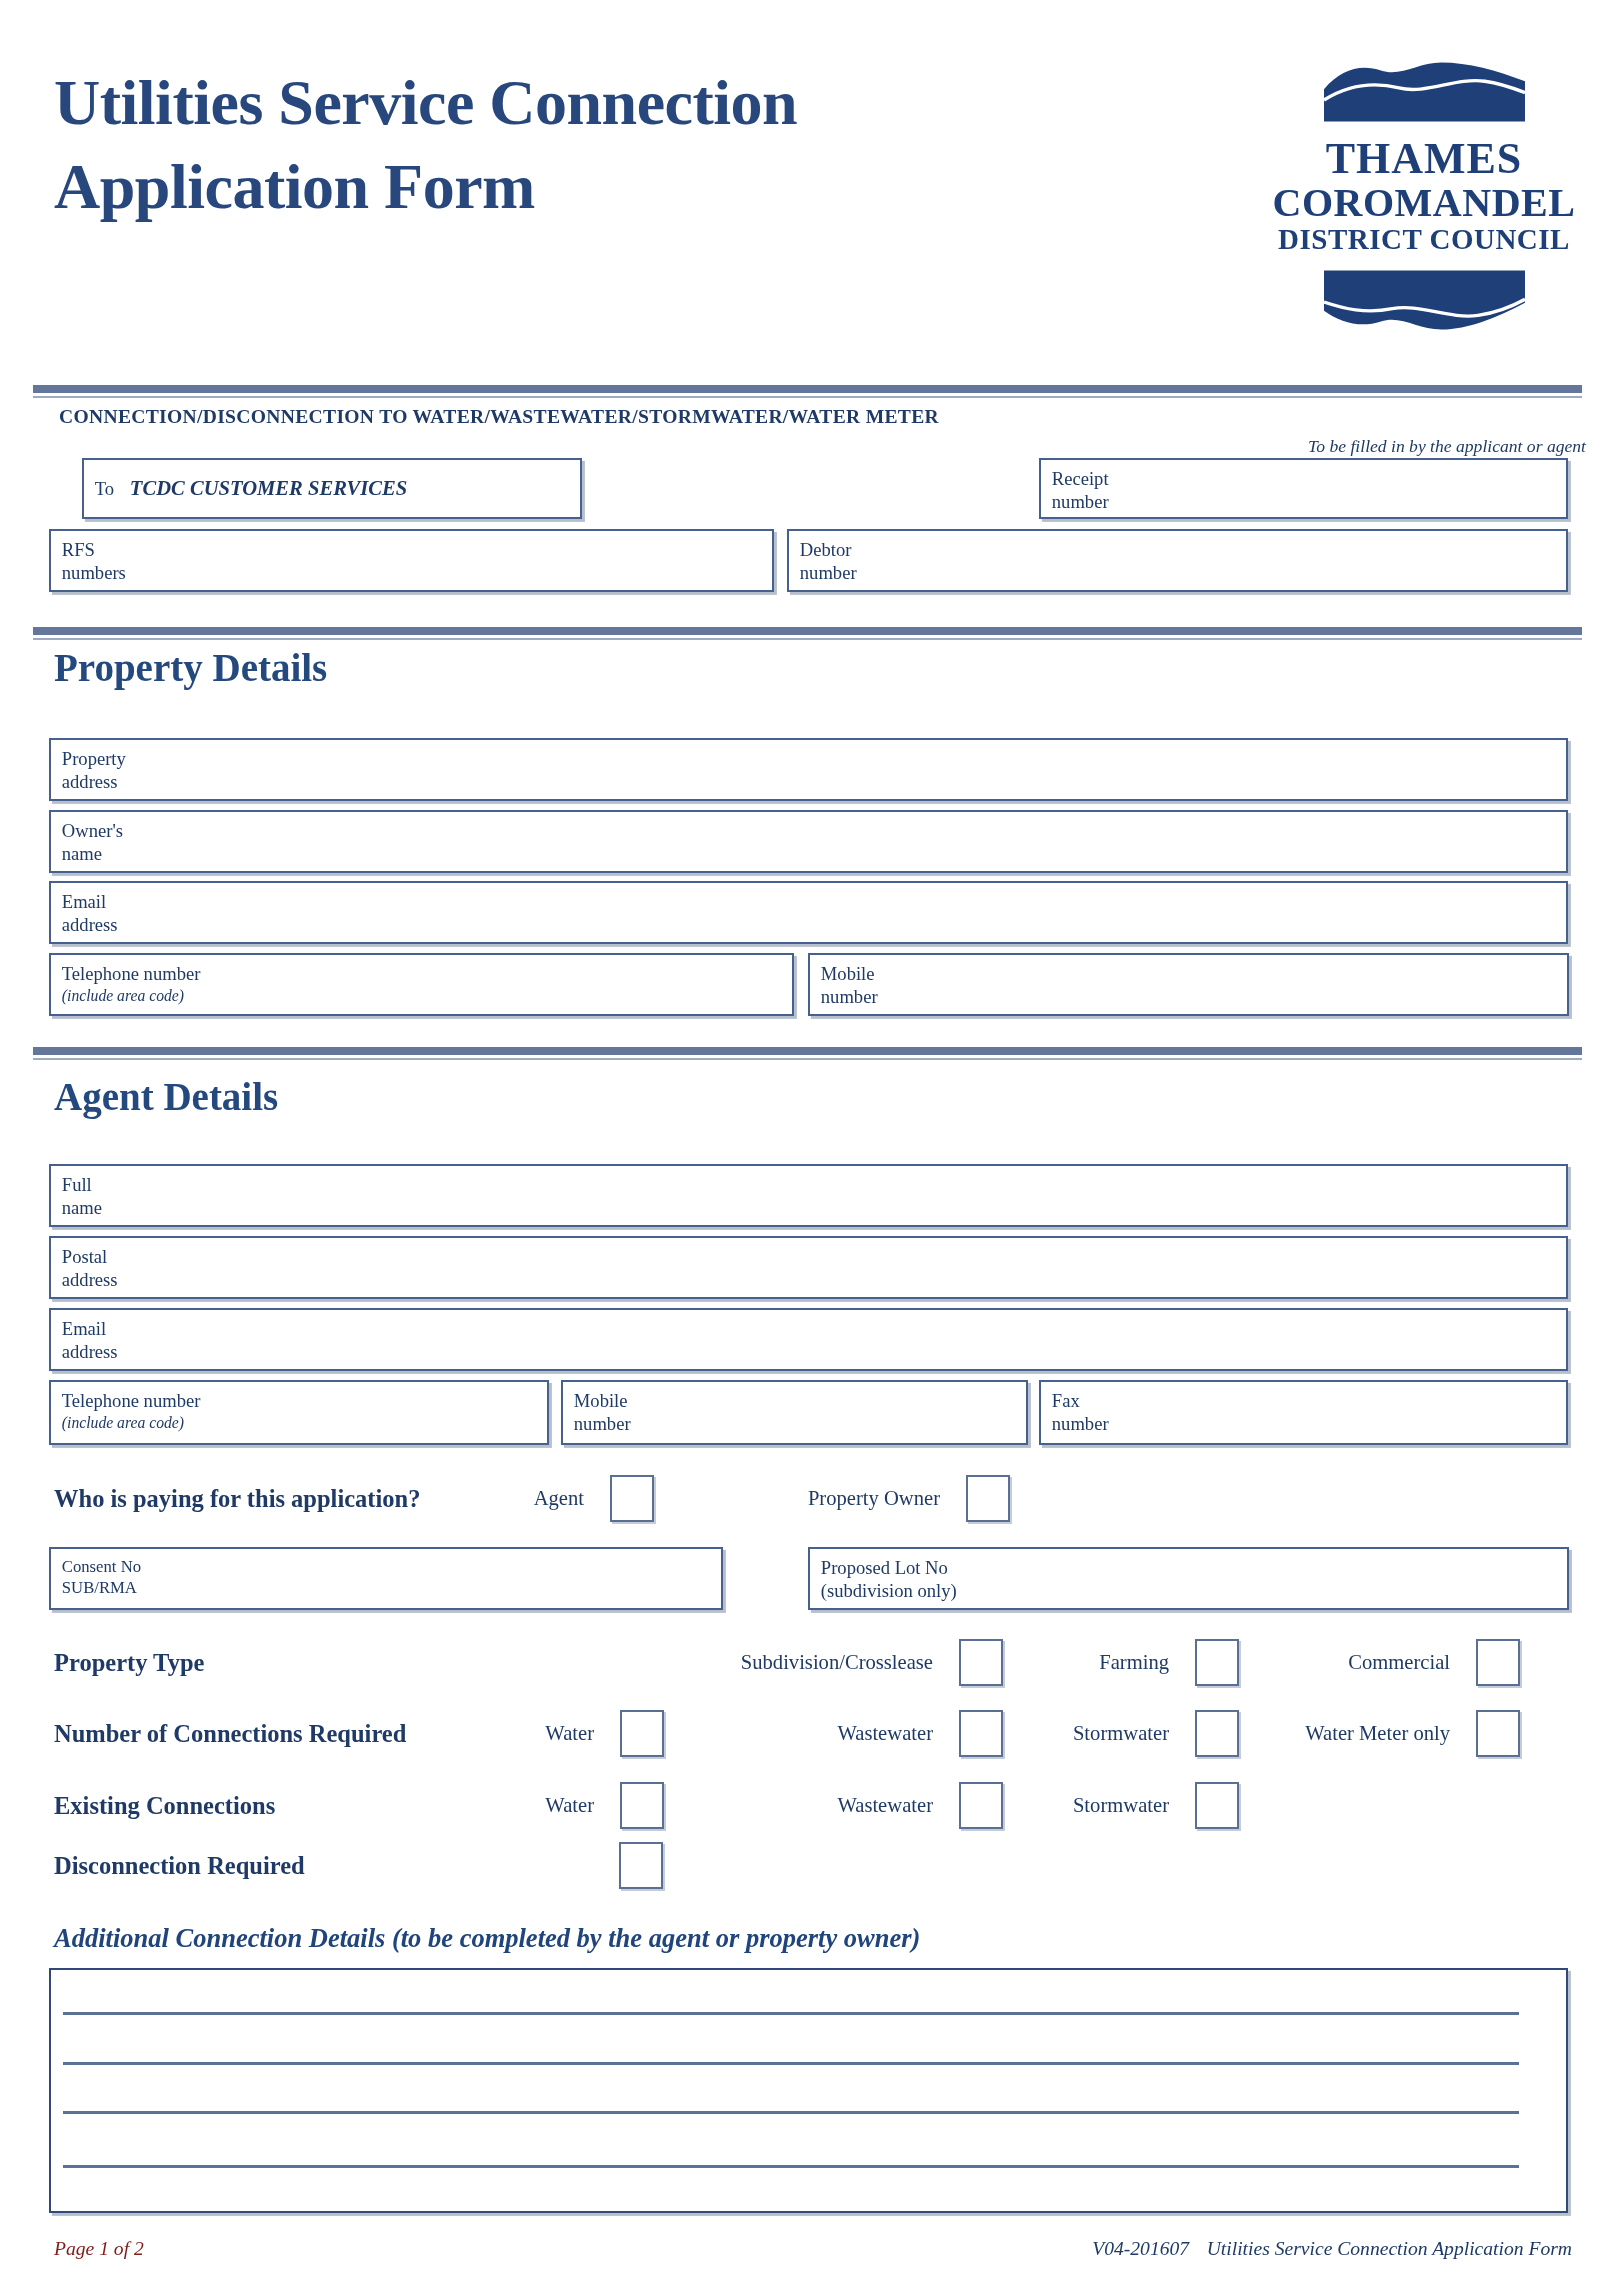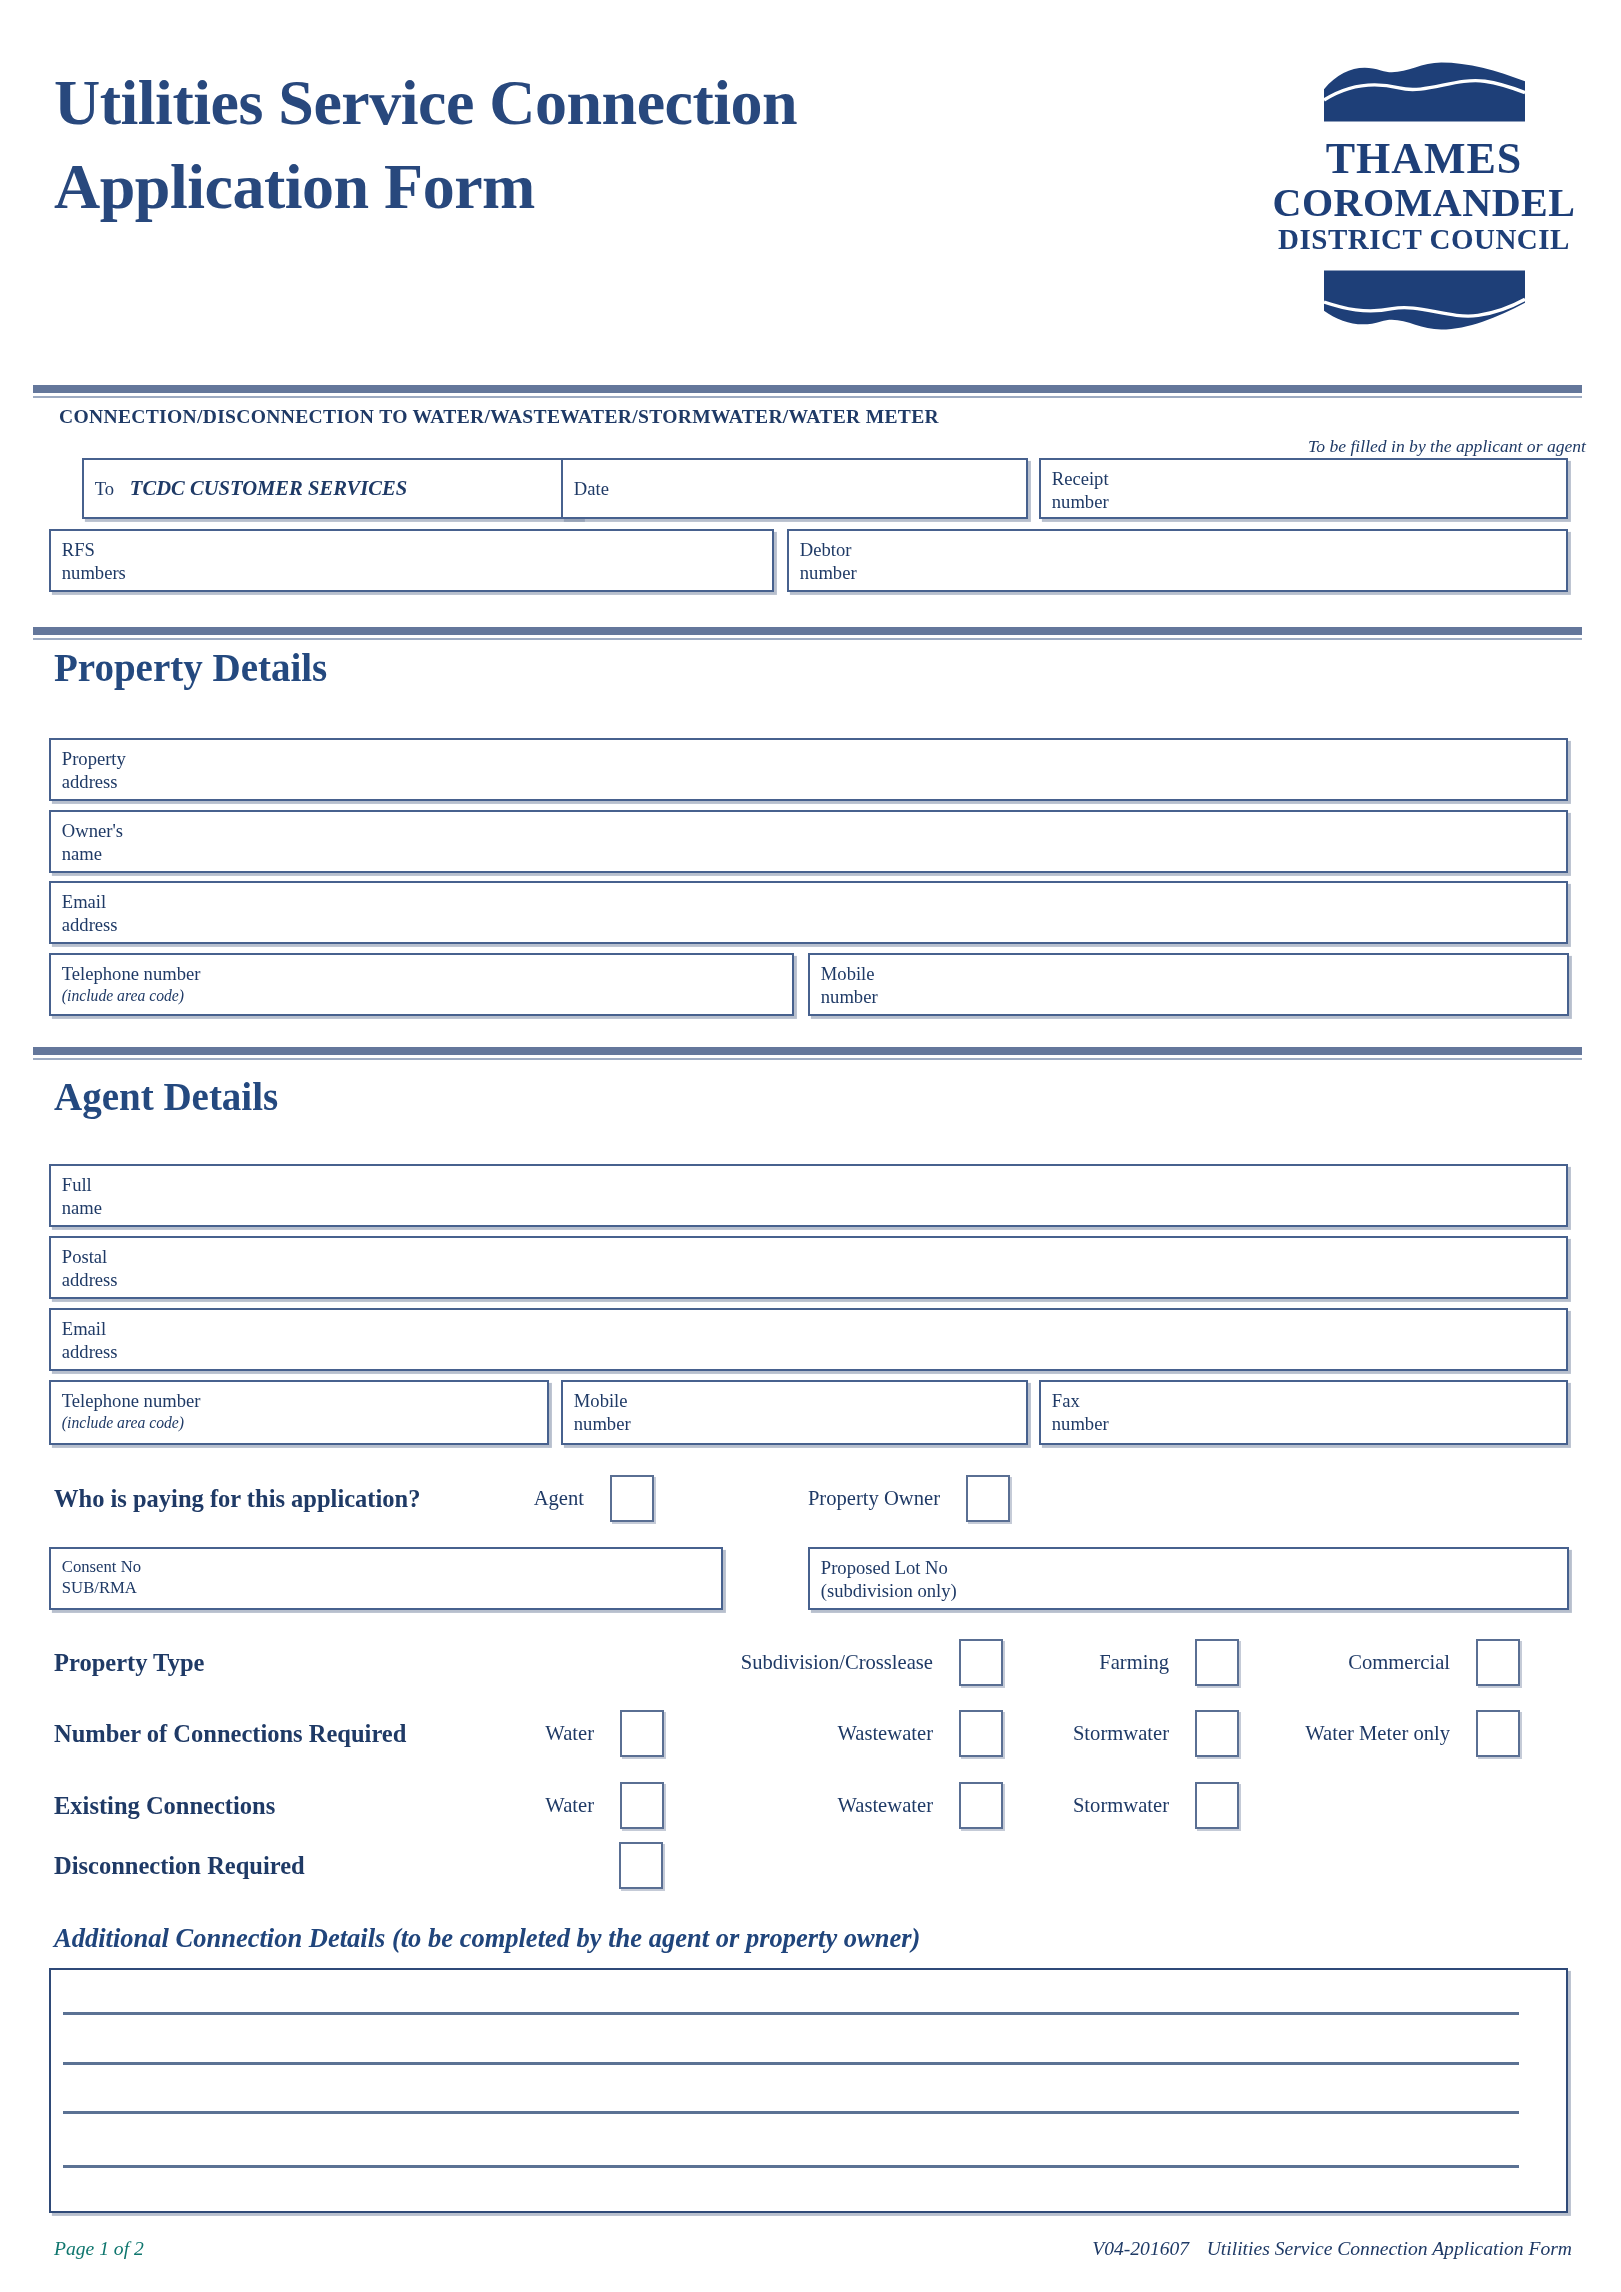--- a/index.html
+++ b/index.html
@@ -88,21 +88,21 @@
   .cb-disc { position:absolute; left:619px; top:1842px; }
   
   .addl-head { position:absolute; left:54px; top:1923px; font-size:26.5px; font-style:italic; font-weight:bold; color:#20457c;text-align:center; }
   .bigbox {
     position:absolute; left:49px; top:1968px; width:1519px; height:245px;
     background:#fff; border:2px solid #2f4a78; box-shadow:2.9px 2.9px 0 rgba(124,138,164,0.55);
   }
   .wline { position:absolute; left:11.8px; right:47px; height:2.9px; background:#5b7294; }
   .wl1 { top:42px; } .wl2 { top:92px; } .wl3 { top:141px; } .wl4 { top:195px; }
   
-  .foot-left  { position:absolute; left:54px;  top:2238px; font-size:19.6px; font-style:italic; color:#0f766e; }
+  .foot-left  { position:absolute; left:54px;  top:2238px; font-size:19.6px; font-style:italic; color:#7f1d1d; }
   .foot-right { position:absolute; right:49px; top:2238px; font-size:19.6px; font-style:italic; color:#1f3a66; }
   .foot-right .ver { margin-right:17.6px; }
 </style>
 </head>
 <body>
 
 <div class="page">
 
   <div class="title">
     <div>Utilities Service Connection</div>
@@ -128,23 +128,20 @@
       <div class="thin"></div>
     </div>
 
   <div class="subtitle">CONNECTION/DISCONNECTION TO WATER/WASTEWATER/STORMWATER/WATER METER</div>
   <div class="note">To be filled in by the applicant or agent</div>
 
   <div class="fbox vcenter b-to">
     <span class="lbl" style="white-space: pre-line;">To</span>
     <span class="tov">TCDC CUSTOMER SERVICES</span>
   </div>
-  <div class="fbox vcenter b-date">
-    <span class="lbl" style="white-space: pre-line;">Date</span>
-  </div>
   <div class="fbox b-receipt">
     <span class="lbl" style="white-space: pre-line;">Receipt
 number</span>
   </div>
   <div class="fbox b-rfs">
     <span class="lbl" style="white-space: pre-line;">RFS
 numbers</span>
   </div>
   <div class="fbox b-debtor">
     <span class="lbl" style="white-space: pre-line;">Debtor

